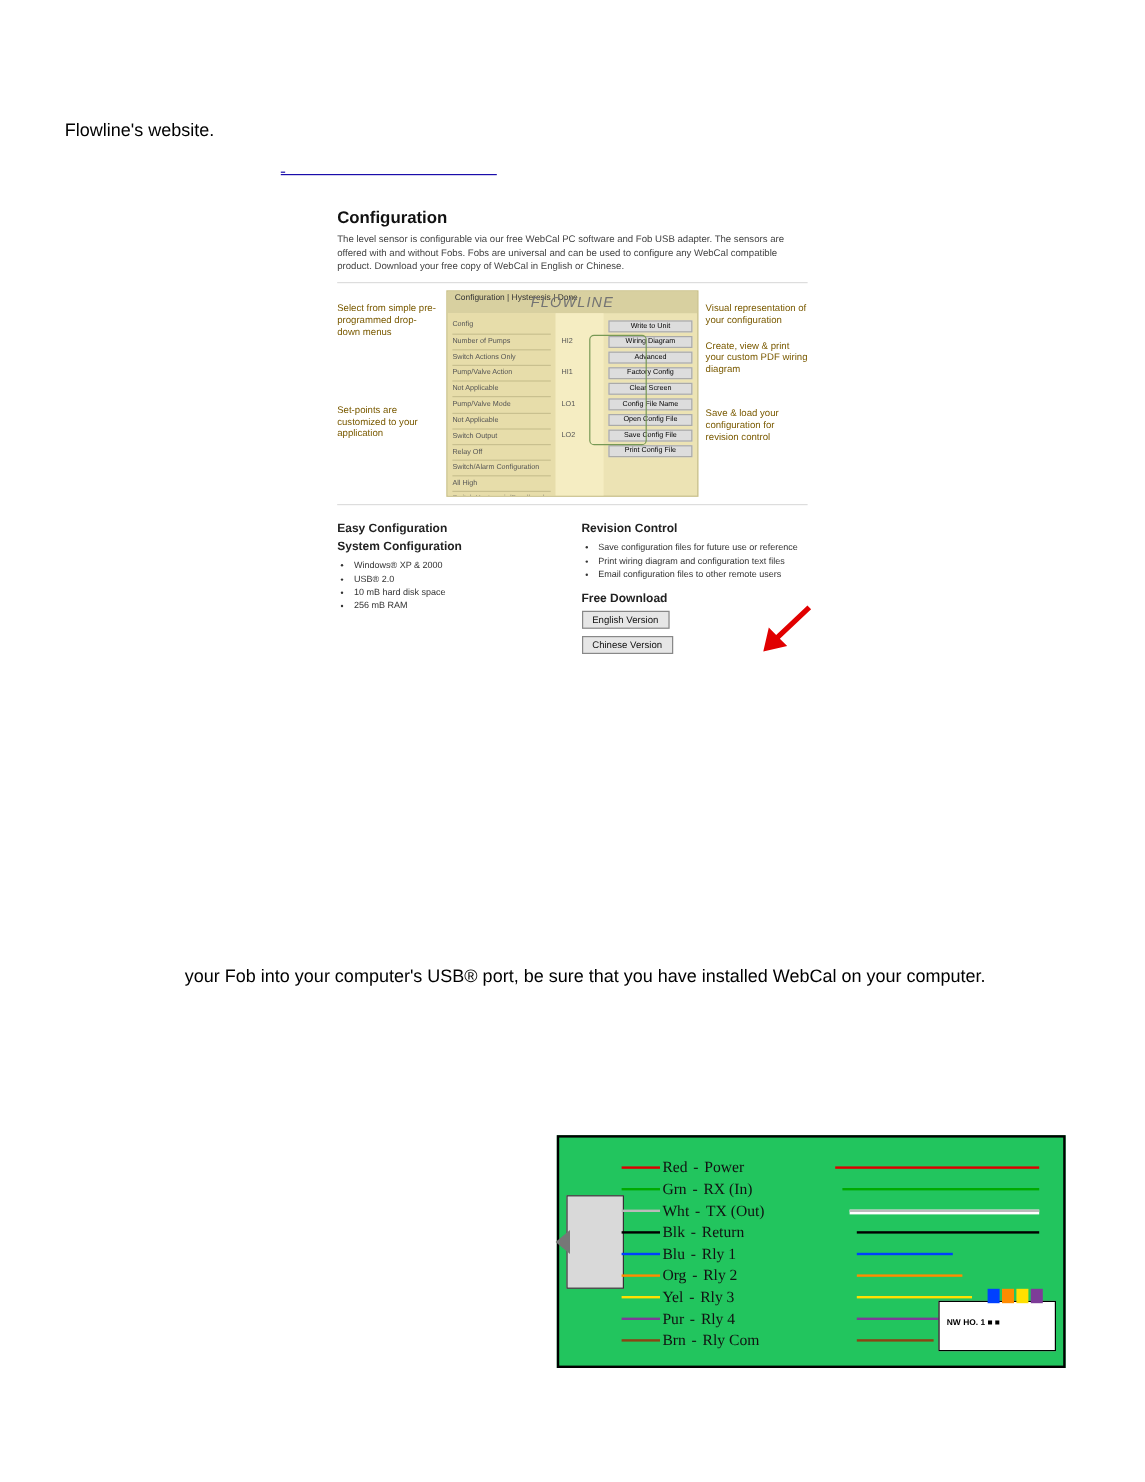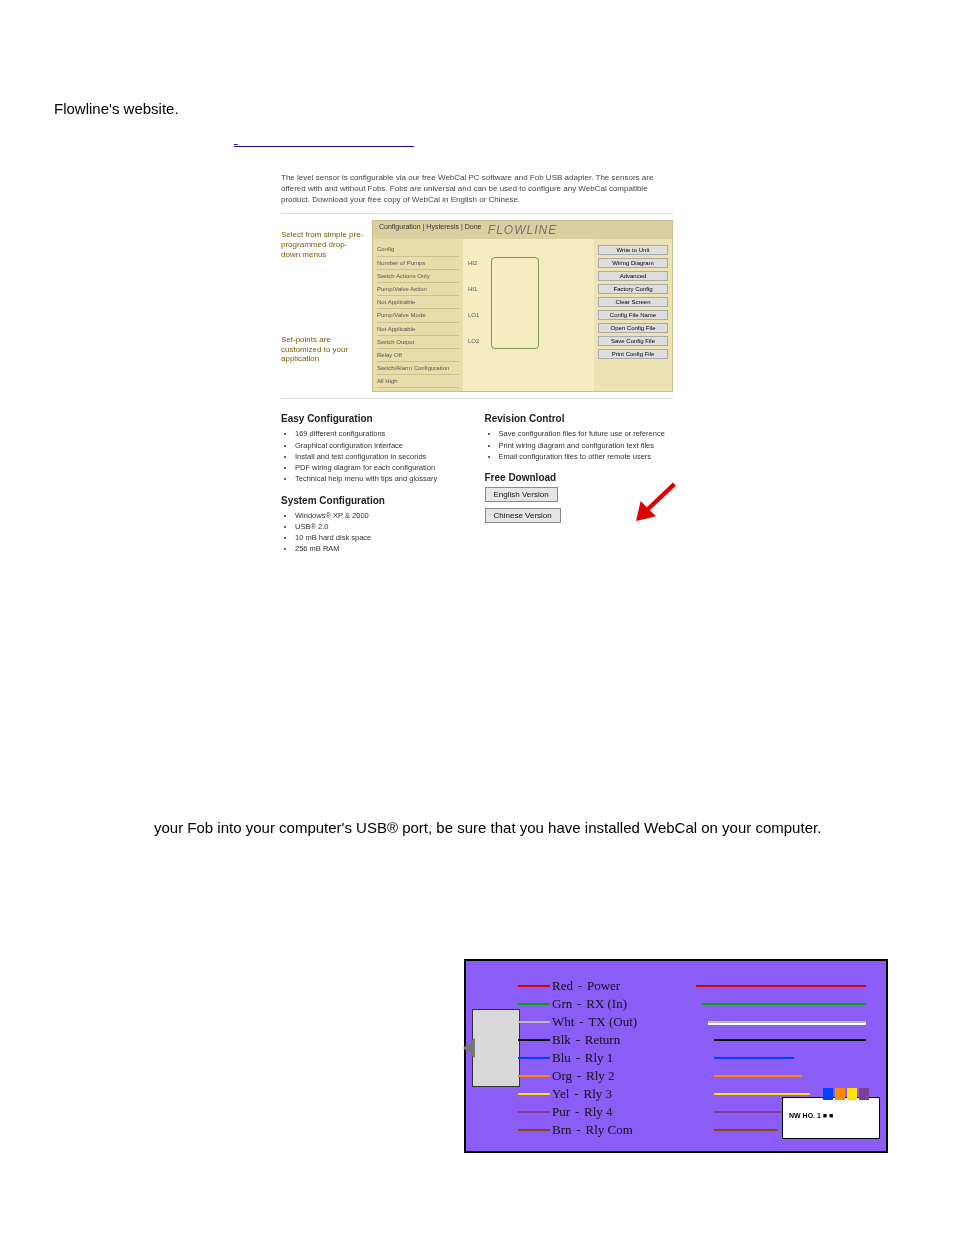--- a/index.html
+++ b/index.html
@@ -30,21 +30,21 @@
   .fake-btns button{display:block;width:100%;font-size:6px;margin-bottom:3px;background:#ddd;border:1px solid #aaa;padding:1px 0}
   .logo-bar{position:absolute;top:2px;left:50%;transform:translateX(-50%);font-family:Impact,Arial Black,sans-serif;font-style:italic;font-size:12px;color:#737373;letter-spacing:1px}
   .cols{display:flex;gap:15px}
   .col{flex:1}
   .col h3{font-size:10px;font-weight:bold;margin:0 0 4px 0;color:#222}
   .col ul{margin:0 0 10px 14px;padding:0;font-size:7.5px;color:#333;line-height:1.5}
   .dl-btn{display:inline-block;border:1px solid #888;background:#e6e6e6;padding:2px 8px;font-size:8px;color:#111;margin-bottom:6px;position:relative}
   .arrow-wrap{position:relative;display:block}
   .red-arrow{position:absolute;width:46px;height:46px;right:-6px;top:-30px;pointer-events:none}
   .body-text{font-size:15px;line-height:1.5;margin:240px 0 6px 100px}
-  .wiring{width:420px;margin:120px 0 16px 410px;border:2px solid #000;position:relative;background:#8b5cf6}
+  .wiring{width:420px;margin:120px 0 16px 410px;border:2px solid #000;position:relative;background:#22c55e}
   .wiring-inner{position:relative;height:190px}
   .conn{position:absolute;left:6px;top:48px;width:46px;height:76px;background:#d9d9d9;border:1px solid #333}
   .conn::before{content:"";position:absolute;left:-10px;top:28px;width:0;height:0;border-top:10px solid transparent;border-bottom:10px solid transparent;border-right:12px solid #777}
   .target{position:absolute;right:6px;bottom:12px;width:96px;height:40px;border:1.5px solid #000;background:#fff}
   .target-tabs{position:absolute;right:10px;top:-12px}
   .target-tabs span{display:inline-block;width:10px;height:12px;margin-left:2px}
   .t1{background:#0040ff}.t2{background:#ff8c00}.t3{background:#ffe000}.t4{background:#7d3c98}
   .target-label{font-size:7px;font-weight:bold;padding:14px 0 0 6px}
   .wire-lbl{position:absolute;font:13px/1 "Comic Sans MS","Segoe Script",cursive;color:#111;white-space:nowrap}
   .wire-lbl .dash{display:inline-block;width:14px;text-align:center}
@@ -70,26 +70,27 @@
 </head>
 <body>
 
 <div class="page">
 
   <p class="lead1">Flowline's website.</p>
   <div class="lead-link">&nbsp;</div>
 
   
   <div class="card">
+    <h2>Configuration</h2>
     <div class="card-intro">The level sensor is configurable via our free WebCal PC software and Fob USB adapter. The sensors are offered with and without Fobs. Fobs are universal and can be used to configure any WebCal compatible product. Download your free copy of WebCal in English or Chinese.</div>
 
     <div class="shot-row">
       <div class="callouts-l">
         <div class="co-top">Select from simple pre-programmed drop-down menus</div>
-        <div class="co-bot" style="margin-top:76px">Set-points are customized to your application</div>
+        <div class="co-bot" style="margin-top:56px">Set-points are customized to your application</div>
       </div>
 
       <div class="fake-shot">
         <div class="fake-head">Configuration | Hysteresis | Done</div>
         <div class="logo-bar">FLOWLINE</div>
         <div class="fake-body">
           <div class="fake-menu">
             <div>Config</div>
             <div>Number of Pumps</div>
             <div>Switch Actions Only</div>
@@ -118,32 +119,30 @@
             <button>Factory Config</button>
             <button>Clear Screen</button>
             <button>Config File Name</button>
             <button>Open Config File</button>
             <button>Save Config File</button>
             <button>Print Config File</button>
           </div>
         </div>
       </div>
 
+      <div class="callouts-r">
+        <div class="r-top">Visual representation of your configuration</div>
+        <div class="r-mid">Create, view &amp; print your custom PDF wiring diagram</div>
+        <div class="r-bot">Save &amp; load your configuration for revision control</div>
+      </div>
     </div>
 
     <div class="cols">
       <div class="col">
         <h3>Easy Configuration</h3>
-        <ul>
-          <li>169 different configurations</li>
-          <li>Graphical configuration interface</li>
-          <li>Install and test configuration in seconds</li>
-          <li>PDF wiring diagram for each configuration</li>
-          <li>Technical help menu with tips and glossary</li>
-        </ul>
         <h3>System Configuration</h3>
         <ul>
           <li>Windows® XP &amp; 2000</li>
           <li>USB® 2.0</li>
           <li>10 mB hard disk space</li>
           <li>256 mB RAM</li>
         </ul>
       </div>
       <div class="col">
         <h3>Revision Control</h3>

